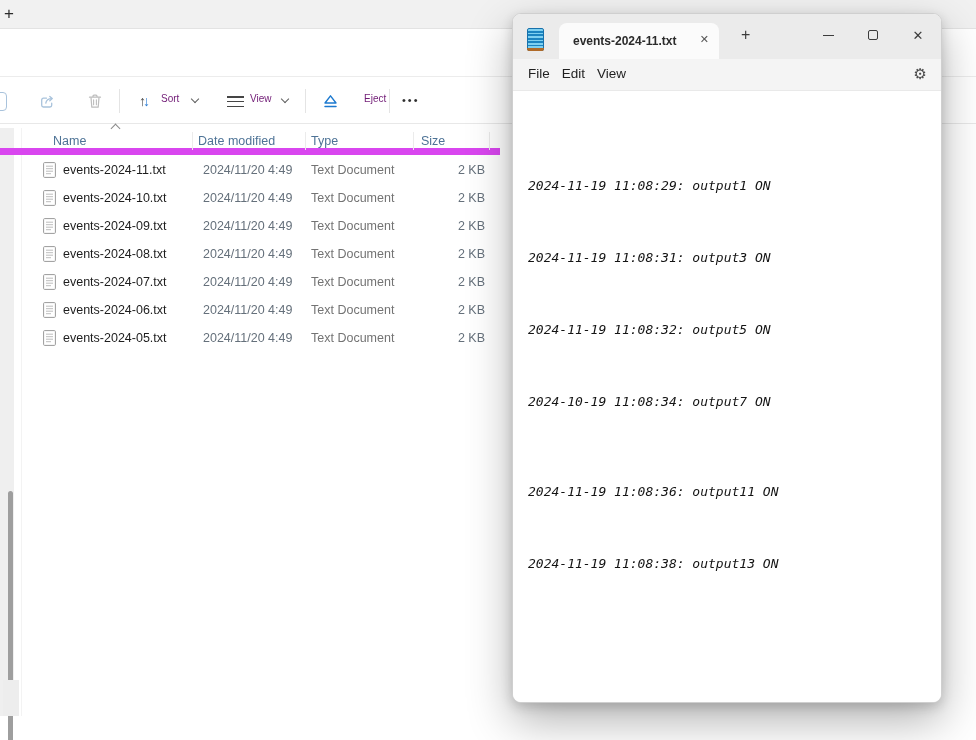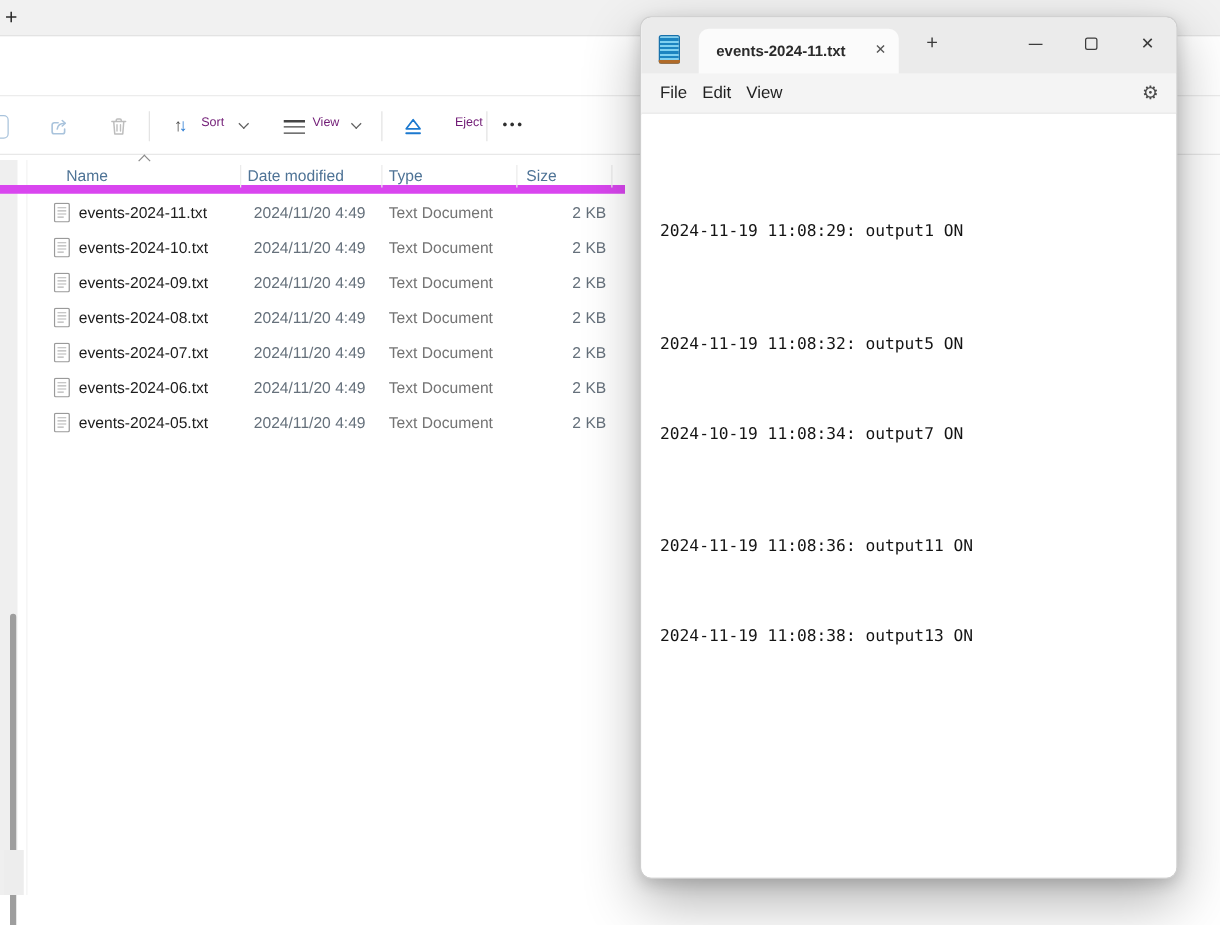--- a/index.html
+++ b/index.html
@@ -68,21 +68,21 @@
   .glyph-max { width:10px; height:10px; border:1.2px solid #3c3c3c; border-radius:2px; }
   .glyph-close { font-size:13px; color:#3c3c3c; }
 
   .np-menubar { position:absolute; left:0; top:45px; right:0; height:32px; background:#f4f4f4; border-bottom:1px solid #e9e9e9; }
   .np-menus { position:absolute; left:15px; top:7px; display:flex; gap:12px; }
   .np-menus span { font-size:13.5px; color:#1f1f1f; }
   .np-gear { position:absolute; right:14px; top:6px; font-size:15px; color:#4a4a4a; }
 
   .np-text { position:absolute; left:0; top:78px; right:0; bottom:0; background:#ffffff; overflow:hidden;
              padding:13px 0 0 15px; font-family:"DejaVu Sans Mono","Liberation Mono",monospace;
-             font-size:13px; line-height:18px; color:#141414; white-space:pre; }
+             font-size:13px; line-height:18px; color:#141414; white-space:pre;font-style:italic; }
   .np-line { height:18px; }
 
   svg { display:block; }
 </style>
 </head>
 <body>
 
 <div class="canvas">
 
   <div>
@@ -297,20 +297,21 @@
           <span>View</span>
         </div>
       <span class="np-gear">⚙</span>
     </div>
 
     <div class="np-text">
       
     
         <div class="np-line">2024-11-19 11:08:29: output1 ON</div>
       
+        <div class="np-line">2024-11-19 11:08:31: output3 ON</div>
       
         <div class="np-line">2024-11-19 11:08:32: output5 ON</div>
       
         <div class="np-line">2024-10-19 11:08:34: output7 ON</div>
       
       
         <div class="np-line">2024-11-19 11:08:36: output11 ON</div>
       
         <div class="np-line">2024-11-19 11:08:38: output13 ON</div>
       

